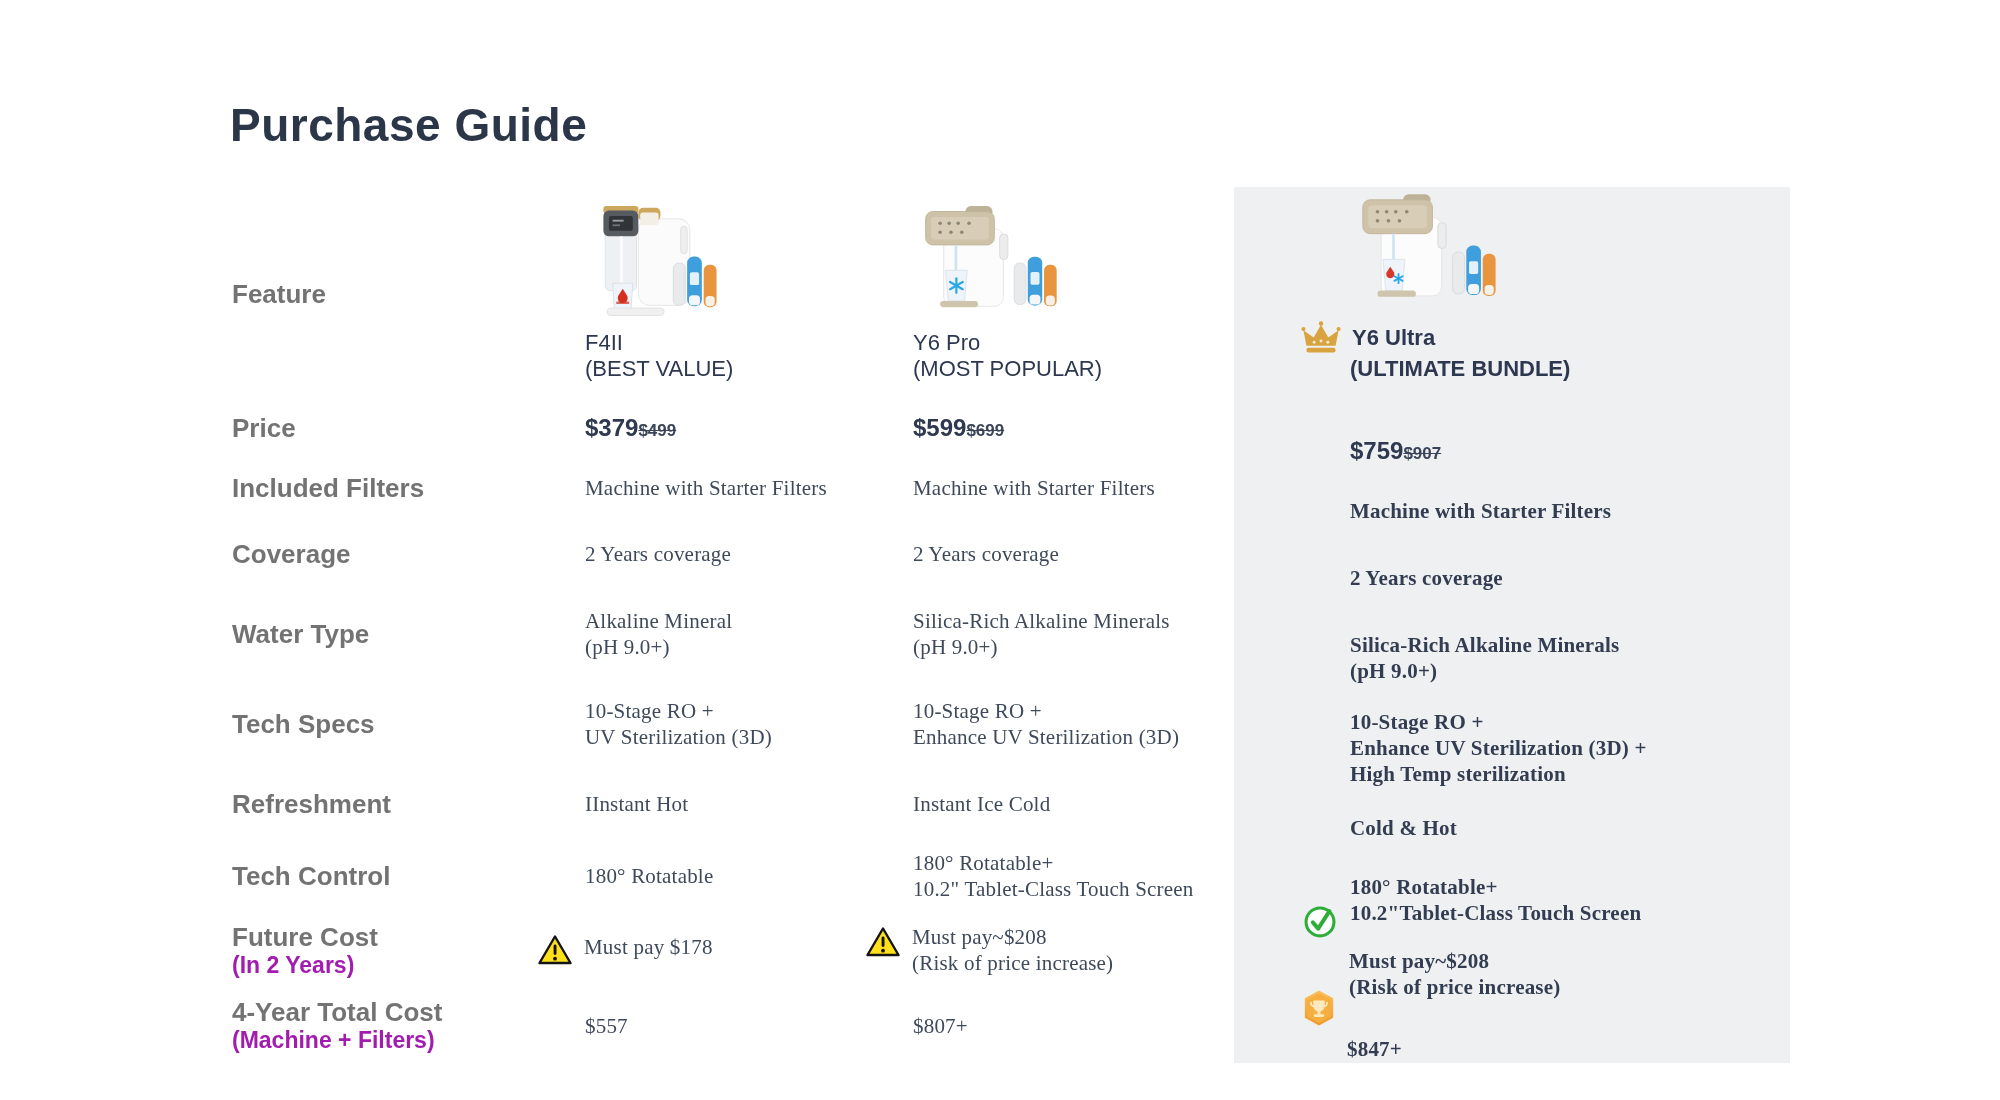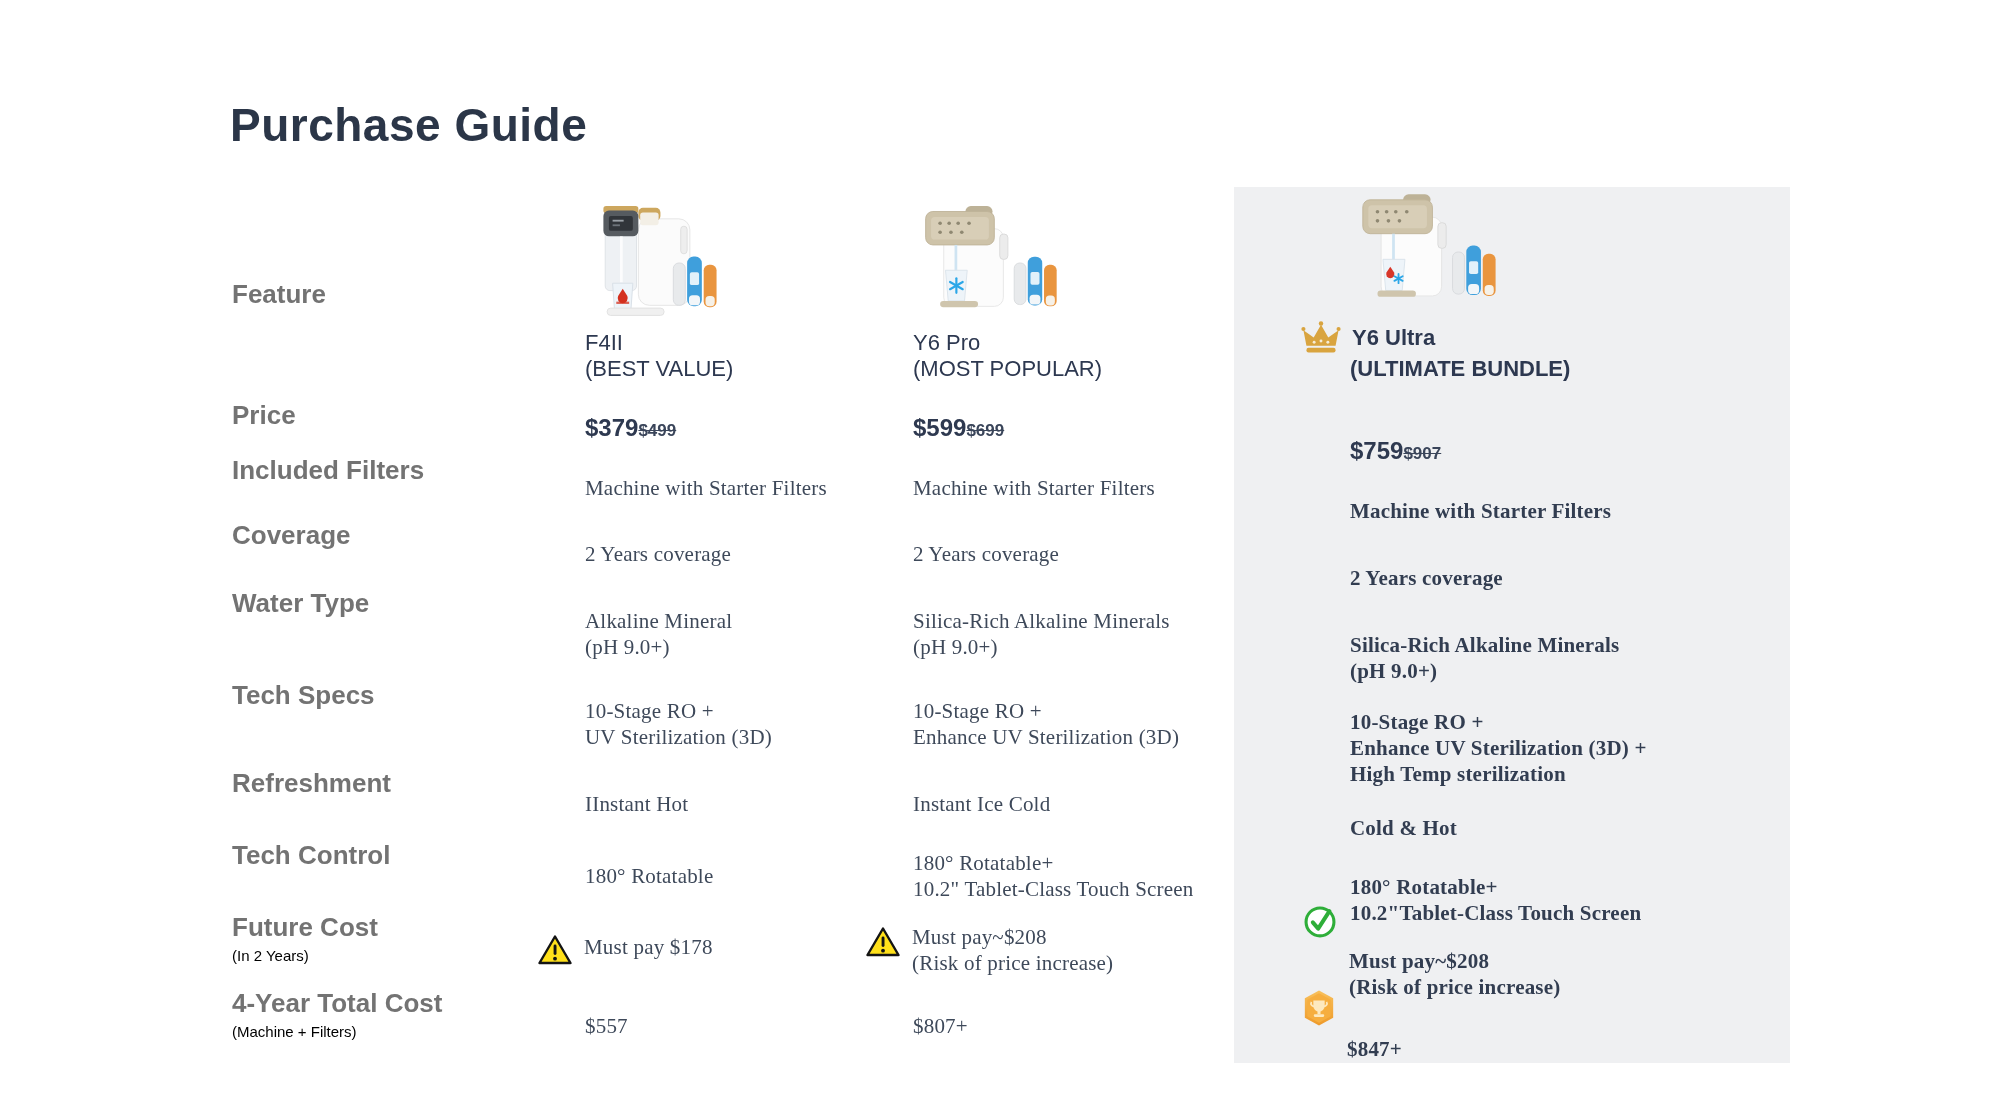--- a/index.html
+++ b/index.html
@@ -11,23 +11,23 @@
            letter-spacing:0.5px; color:#2b3648; }
 
   .highlight-panel { position:absolute; left:1234px; top:187px; width:556px; height:876px;
                      background:#EFF0F2; }
 
   .grid { position:absolute; left:232px; top:187px; width:1558px; display:grid;
           grid-template-columns:353px 328px 437px 440px;
           grid-template-rows:213px 55px 65px 68px 92px 88px 72px 72px 76px 75px; }
 
   .cell { display:flex; align-items:center; }
-  .label-cell { flex-direction:column; align-items:flex-start; }
+  .label-cell { flex-direction:column; align-items:flex-start; justify-content:center; }
   .row-label { font-size:26px; font-weight:700; color:#737373; line-height:30px; }
-  .sub-label { font-size:15px; font-weight:400; color:#000000; line-height:27px; }
+  .sub-label { font-size:23px; font-weight:700; color:#a21caf; line-height:27px; }
 
   .head-cell { display:flex; flex-direction:column; justify-content:flex-end;
                align-items:flex-start; padding-bottom:18px; }
   .prod-img { margin-bottom:8px; }
   .name-line { display:flex; align-items:center; gap:10px; font-size:22px; font-weight:500;
                color:#2d3850; line-height:26px; }
   .tagline { font-size:22px; font-weight:400; color:#2d3850; line-height:26px; }
   .col-ultra .name-line, .col-ultra .tagline { font-weight:700; }
   .crown-wrap { margin-left:-50px; display:flex; align-items:center; }
 

